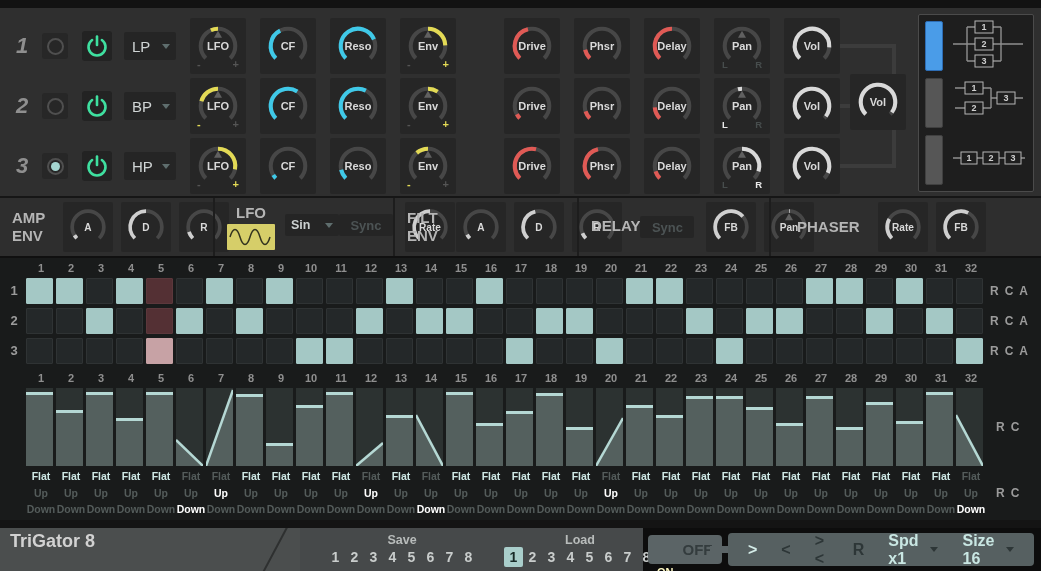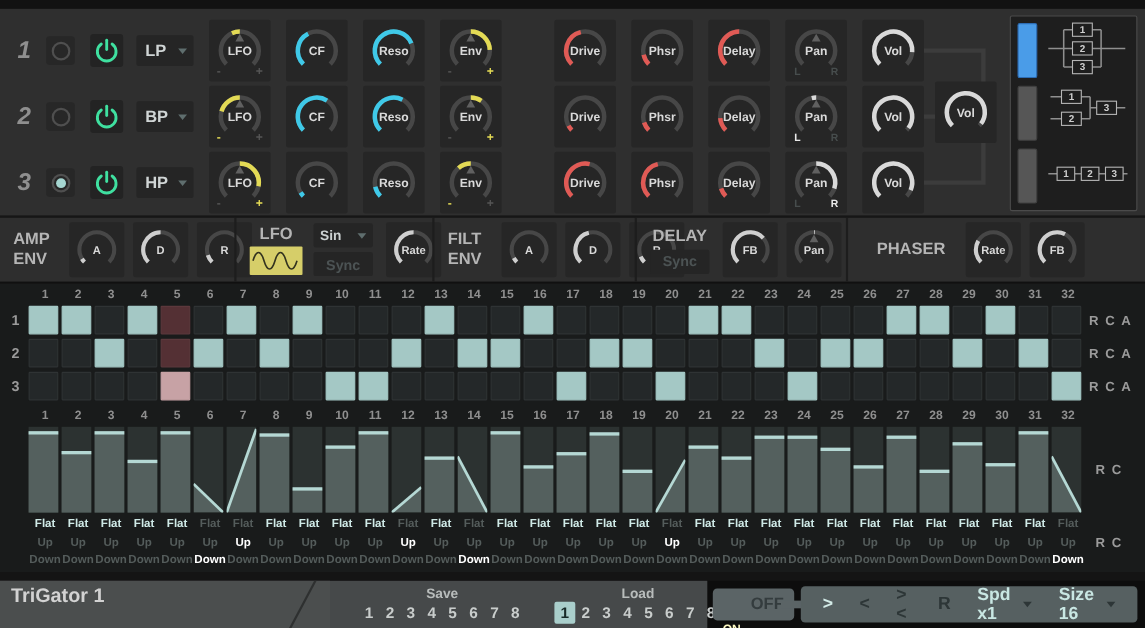--- a/index.html
+++ b/index.html
@@ -10,39 +10,39 @@
   .top{position:absolute;left:0;top:8px;width:100%;height:188px;background:#2f2f2f;}
   .wires{position:absolute;left:0;top:0;pointer-events:none;}
   .chrow{position:absolute;left:10px;height:56px;display:flex;align-items:center;}
   .chnum{width:24px;font-style:italic;font-weight:bold;font-size:22px;color:#8f8f8f;text-align:center;margin-right:8px;}
   .radiotile{width:26px;height:26px;background:#272727;border-radius:3px;display:flex;align-items:center;justify-content:center;margin-right:14px;cursor:pointer;}
   .radio{width:17px;height:17px;border:2px solid #4f4f4f;border-radius:50%;display:flex;align-items:center;justify-content:center;}
   .radio .dot{width:9px;height:9px;border-radius:50%;background:#a5d6d1;display:none;}
   .radio.sel .dot{display:block;}
   .powertile{width:30px;height:30px;background:#232323;border-radius:3px;display:flex;align-items:center;justify-content:center;margin-right:12px;cursor:pointer;}
   .dd{width:52px;height:28px;background:#252525;border-radius:2px;display:flex;align-items:center;justify-content:space-between;padding:0 6px 0 8px;cursor:pointer;}
-  .dd .txt{font-weight:bold;font-size:15px;color:#d0d5d5;}
+  .dd .txt{font-weight:normal;font-size:15px;color:#d0d5d5;}
   .caret{width:0;height:0;border-left:4px solid transparent;border-right:4px solid transparent;border-top:5px solid #5f6e6e;}
   .ktile{width:56px;height:56px;background:#262626;border-radius:2px;margin-left:14px;display:flex;align-items:center;justify-content:center;cursor:pointer;}
   .fxgap{width:34px;}
   .mastervol{position:absolute;left:850px;top:66px;}
   .routing{position:absolute;left:918px;top:6px;width:116px;height:178px;background:#1e1e1e;border:1px solid #4b4b4b;border-radius:2px;padding:4px 6px;display:flex;flex-direction:column;justify-content:space-between;}
   .ropt{display:flex;align-items:center;height:54px;}
   .rbar{width:18px;height:50px;background:#565656;border:1px solid #404040;border-radius:2px;margin-right:8px;cursor:pointer;}
   .rbar.sel{background:#4a9ce8;border-color:#2d6db5;}
   
   .sections{position:absolute;left:0;top:196px;width:100%;height:62px;background:#2e2e2e;display:flex;border-top:2px solid #161616;border-bottom:2px solid #101010;}
   .sec{display:flex;align-items:center;padding-left:12px;}
   .sec + .sec{border-left:2px solid #1d1d1d;}
   .seclabel{font-weight:bold;font-size:15px;color:#b5b5b5;line-height:18px;margin-right:10px;}
   .ktile-s{width:50px;height:50px;background:#262626;border-radius:2px;margin-left:8px;display:flex;align-items:center;justify-content:center;cursor:pointer;}
   .lfocol{display:flex;flex-direction:column;align-items:center;margin-right:10px;}
   .lfocol .seclabel{margin:0 0 2px 0;}
   .wavebox{width:48px;height:26px;background:#d6ce69;border-radius:1px;}
-  .minicol{display:flex;flex-direction:column;margin-right:4px;}
+  .minicol{display:flex;flex-direction:row;margin-right:4px;}
   .sinbox{width:54px;height:22px;background:#252525;border-radius:2px;display:flex;align-items:center;justify-content:space-between;padding:0 6px;margin-bottom:4px;cursor:pointer;}
   .sinbox .txt{font-weight:bold;font-size:12.5px;color:#ccd1d1;}
   .syncbox{width:54px;height:22px;background:#252525;border-radius:2px;display:flex;align-items:center;justify-content:center;font-weight:bold;font-size:13px;color:#4c5354;cursor:pointer;}
   
   .seq{position:absolute;left:0;top:258px;width:100%;height:262px;background:#191b1b;}
   .numrow{position:absolute;left:26px;display:flex;}
   .numrow .n{width:30px;text-align:center;font-weight:bold;font-size:11px;color:#8f8f8f;}
   .gridrow{position:absolute;left:26px;display:flex;height:27px;}
   .cell{width:27px;height:26px;margin-right:3px;background:#242829;border:1px solid #2f3334;border-radius:1px;cursor:pointer;}
   .cell.on{background:#a4c8c5;border-color:#a4c8c5;}
@@ -1001,21 +1001,21 @@
       </div>
       <div class="rca" style="left: 996px; top: 228px;">
         <span>R</span>
         <span>C</span>
       </div>
     </div>
 
   <div class="footer">
     <div class="fpanel">
       <div class="logo">
-        <div class="t1">TriGator 1</div>
+        <div class="t1">TriGator 8</div>
         <div class="t2">HY-Plugins</div>
         <div class="diag"></div>
       </div>
       <div class="slotgroup">
         <div class="glab">Save</div>
         <div class="slots" id="saveSlots">
             <div class="slot">1</div>
             <div class="slot">2</div>
             <div class="slot">3</div>
             <div class="slot">4</div>

